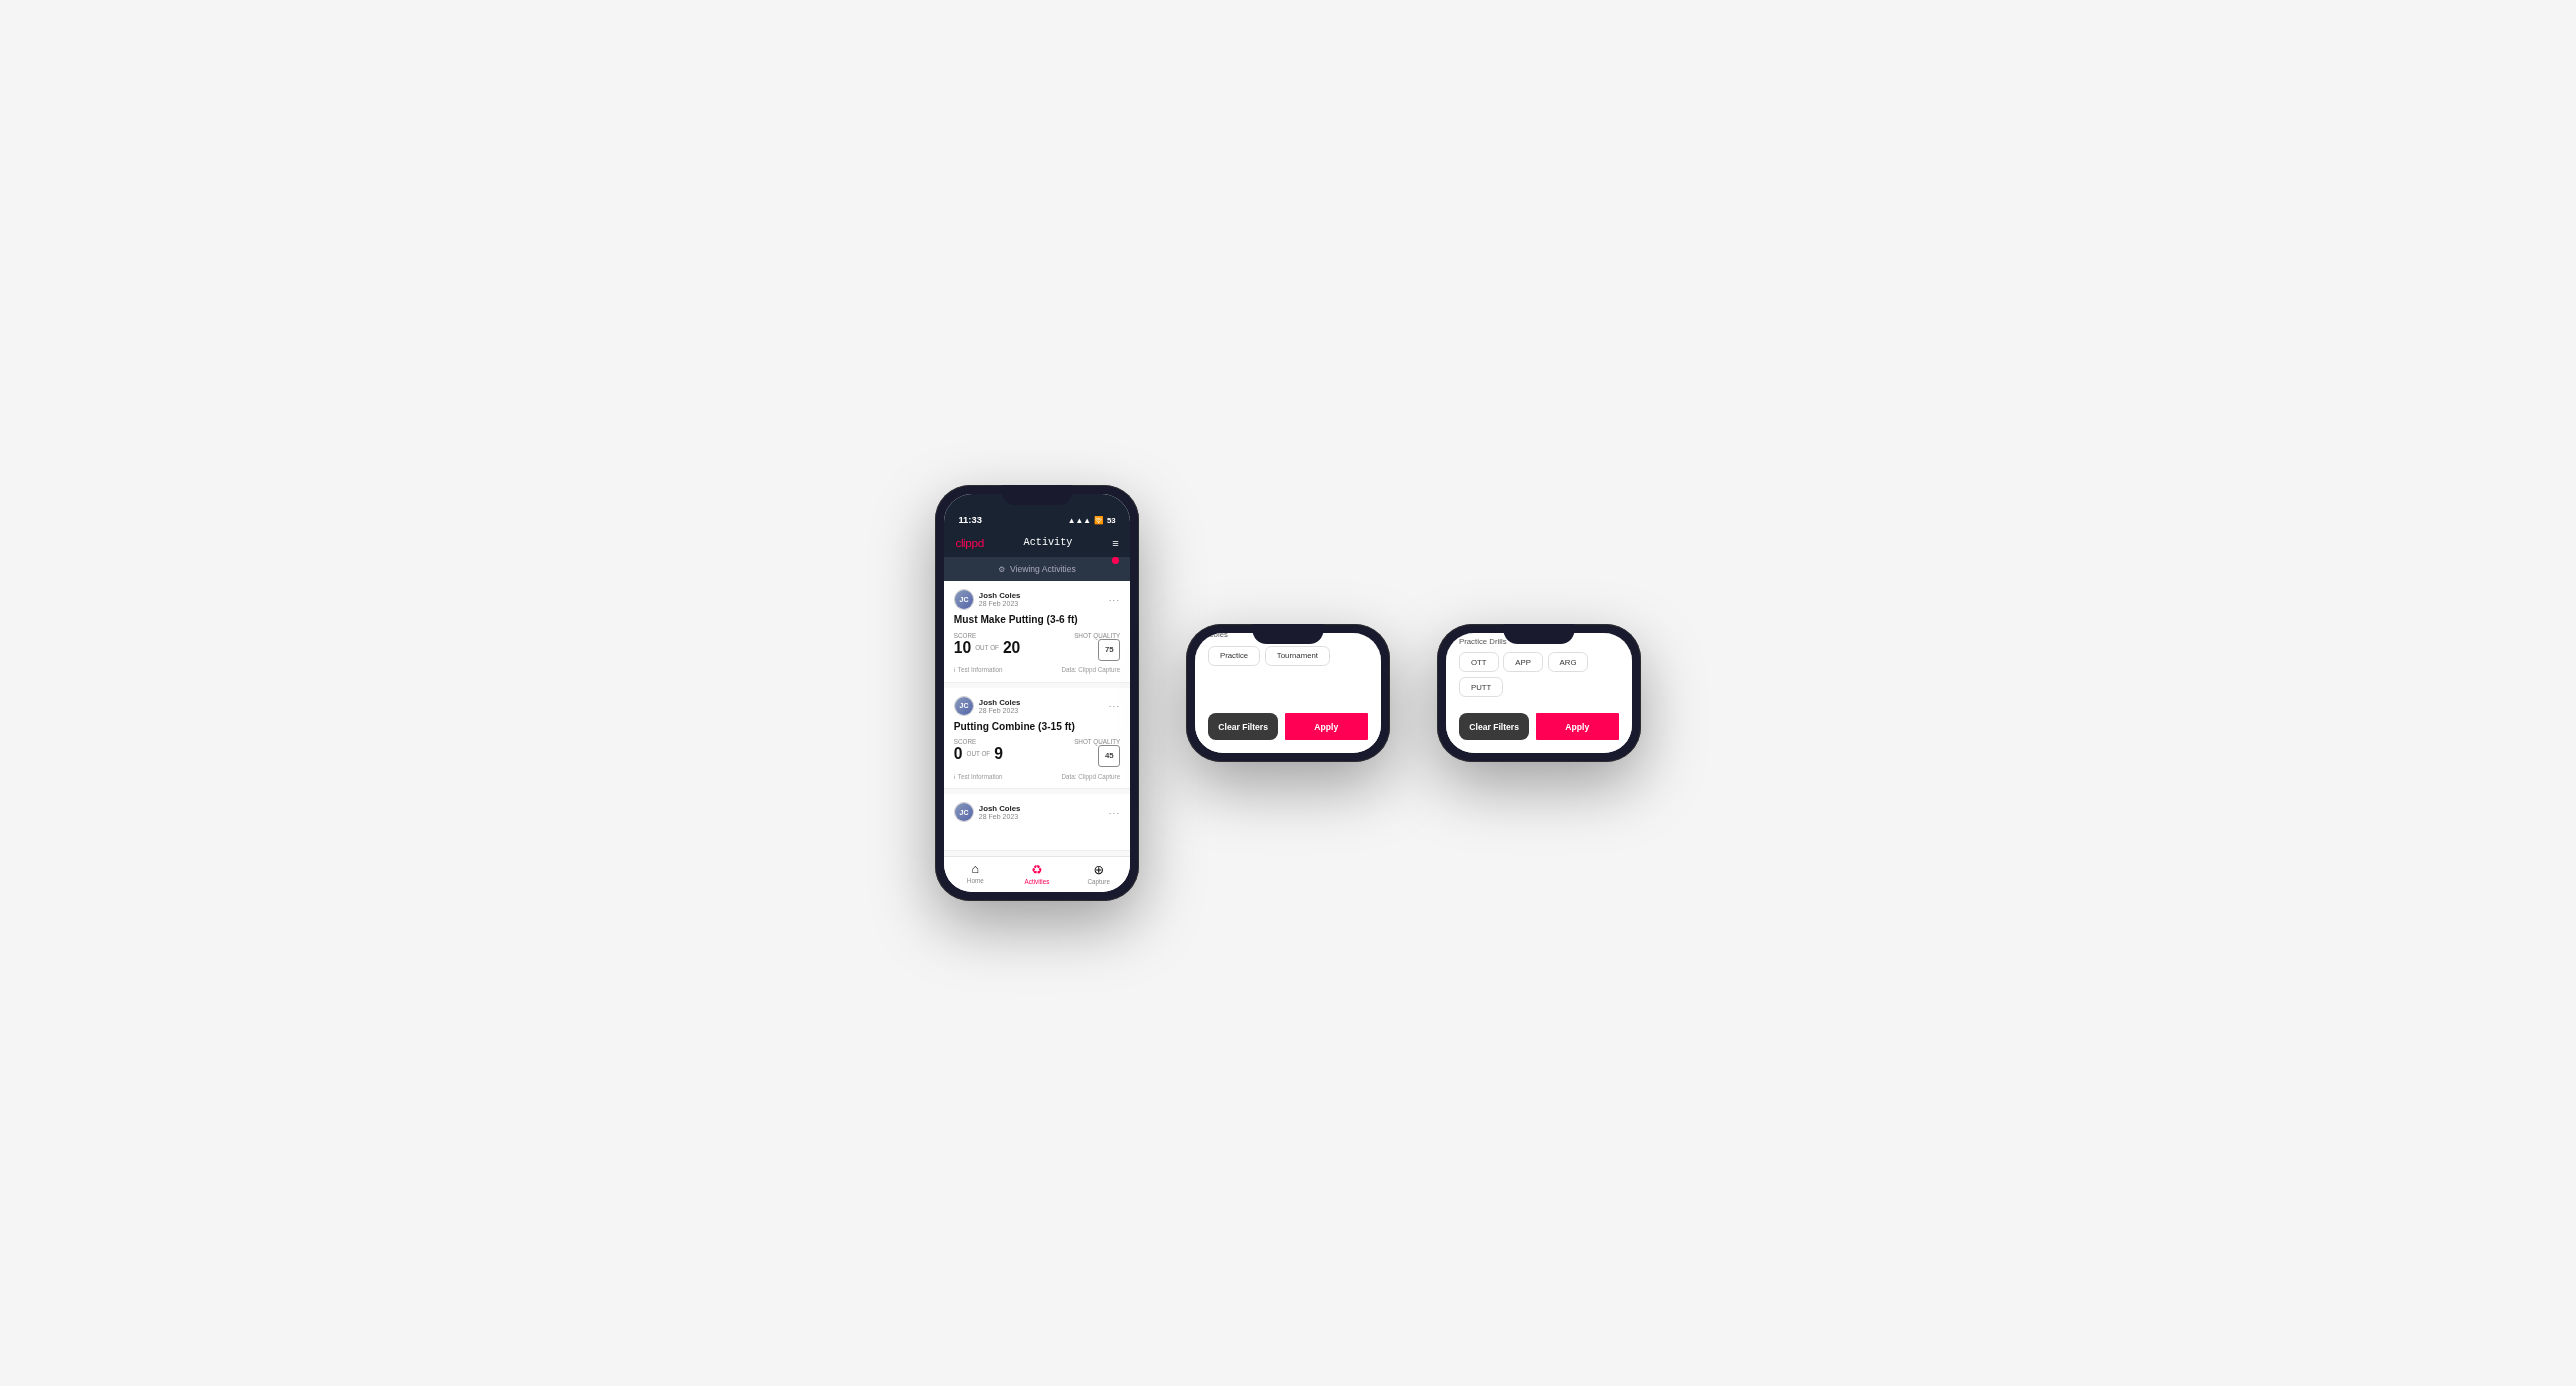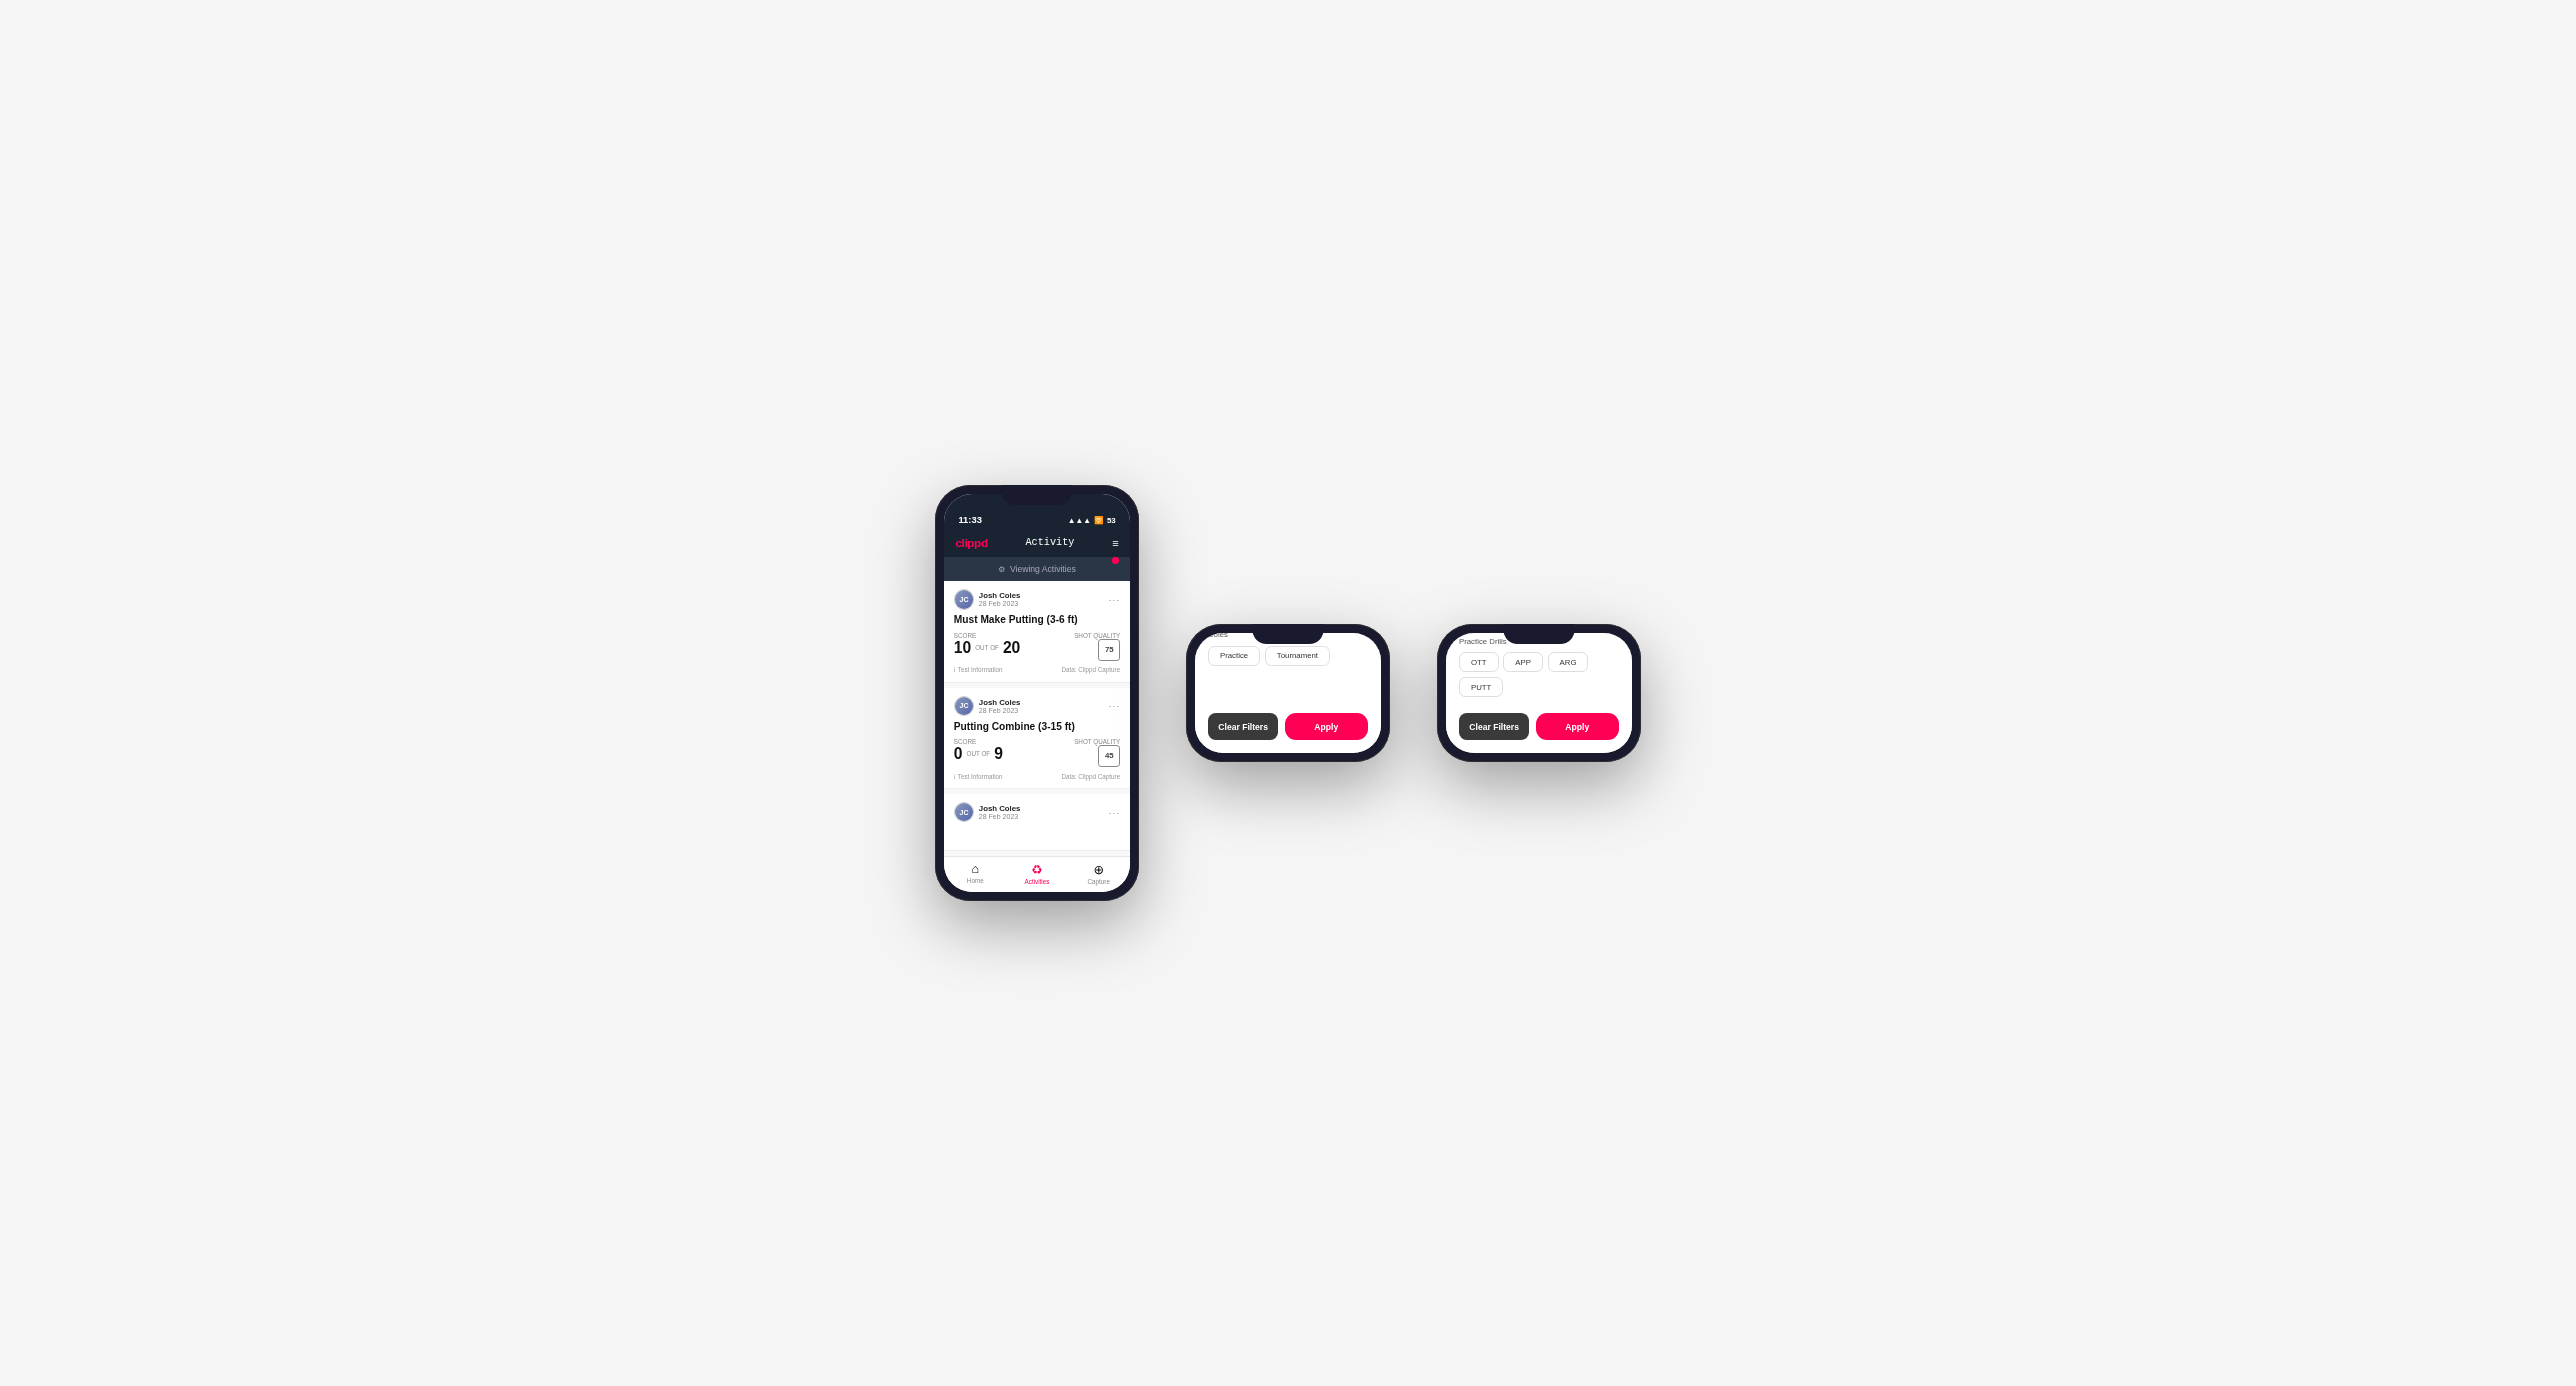--- a/index.html
+++ b/index.html
@@ -70,21 +70,21 @@
       background: #1a2332;
       padding: 6.3px 11px 7.8px;
       display: flex;
       align-items: center;
       justify-content: space-between;
     }
 
     .nav-logo {
       color: #ff0055;
       font-size: 11.8px;
-      font-weight: 700;
+      font-weight: 400;
       letter-spacing: -0.4px;
     }
 
     .nav-title {
       color: #fff;
       font-size: 10.2px;
       font-weight: 500;
       font-family: Liberation Mono, monospace;
     }
 
@@ -348,21 +348,21 @@
       font-size: 8.6px;
       font-weight: 600;
     }
 
     .btn-apply {
       flex: 1;
       padding: 8.6px;
       background: #ff0055;
       color: #fff;
       border: none;
-      border-radius: 11px;
+      border-radius: 1px;
       font-size: 8.6px;
       font-weight: 700;
     }
 
     .filter-actions-close {
       margin-top: 15.7px;
     }
 
     
     .blurred {

